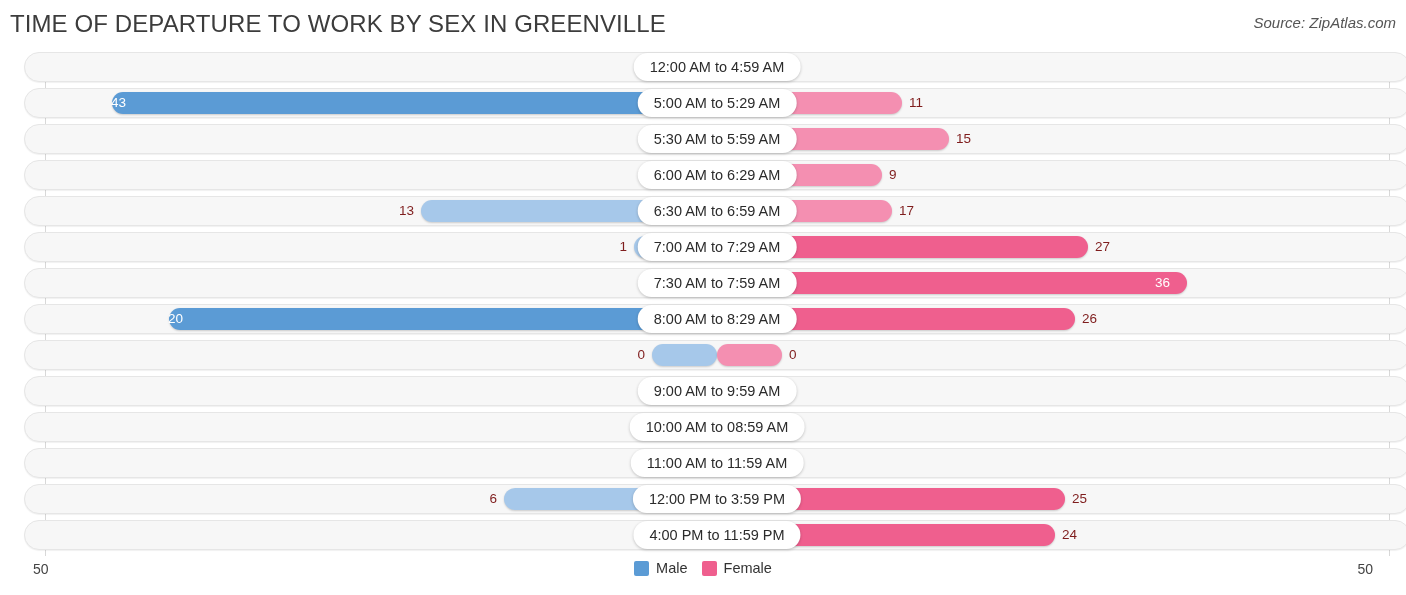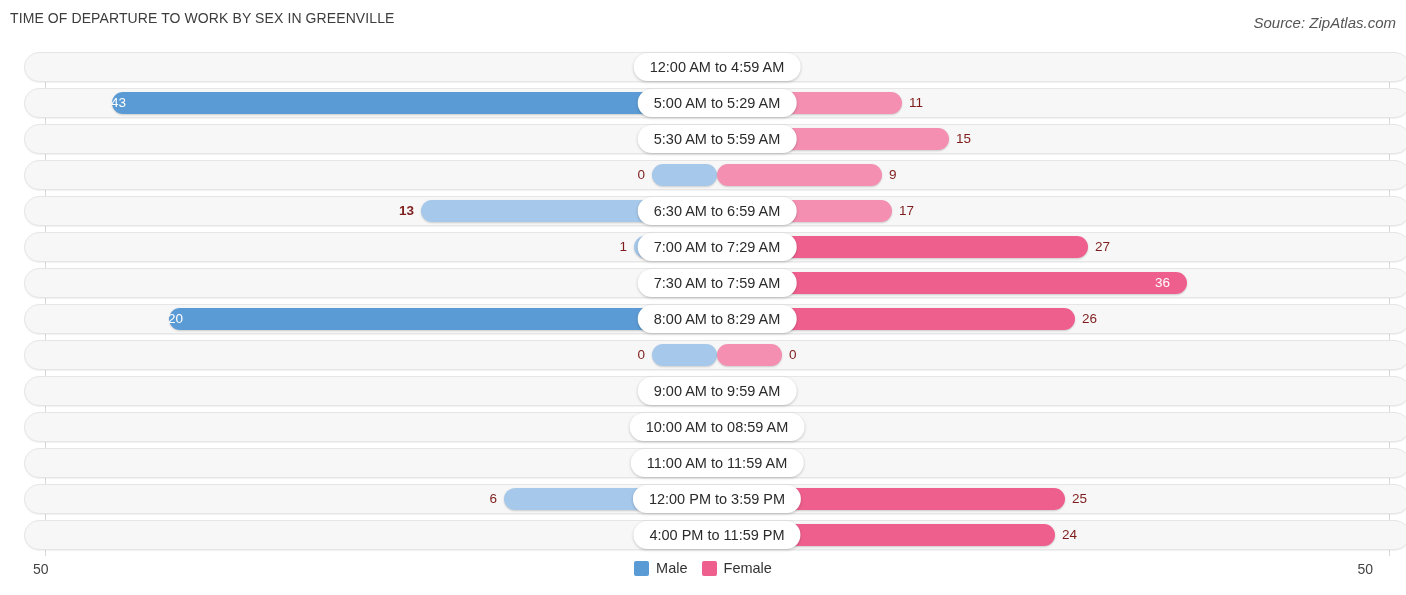--- a/index.html
+++ b/index.html
@@ -13,21 +13,21 @@
     width: 1406px;
     height: 595px;
     background: #ffffff;
     overflow: hidden;
   }
 
   
   #chart-title {
     position: absolute;
     left: 10px; top: 10px;
-    font-size: 14px;
+    font-size: 24px;
     color: #3c3c3c;
     letter-spacing: 0.1px;
     white-space: nowrap;
   }
   #source-label {
     position: absolute;
     right: 10px; top: 14px;
     font-size: 15px;
     font-style: italic;
     color: #555555;
@@ -185,26 +185,27 @@
           <div class="val" style="right: calc(50% + 72px);">0</div>
           <div class="val" style="left: calc(50% + 239px);">15</div>
           <div class="cat">5:30 AM to 5:59 AM</div>
         </div>
         <div class="row">
           <div class="track"></div>
           <div class="bar bar-male" style="width: 65px; background: rgb(166, 200, 234);"></div>
           <div class="bar bar-female" style="width: 165px; background: rgb(244, 143, 177);"></div>
           <div class="val" style="right: calc(50% + 72px);">0</div>
           <div class="val" style="left: calc(50% + 172px);">9</div>
+          <div class="cat">6:00 AM to 6:29 AM</div>
         </div>
         <div class="row">
           <div class="track"></div>
           <div class="bar bar-male" style="width: 296px; background: rgb(166, 200, 234);"></div>
           <div class="bar bar-female" style="width: 175px; background: rgb(244, 143, 177);"></div>
-          <div class="val" style="right: calc(50% + 303px); font-weight: bold;">13</div>
+          <div class="val" style="right: calc(50% + 303px);">13</div>
           <div class="val" style="left: calc(50% + 182px);">17</div>
           <div class="cat">6:30 AM to 6:59 AM</div>
         </div>
         <div class="row">
           <div class="track"></div>
           <div class="bar bar-male" style="width: 83px; background: rgb(166, 200, 234);"></div>
           <div class="bar bar-female" style="width: 371px; background: rgb(239, 95, 142);"></div>
           <div class="val" style="right: calc(50% + 90px);">1</div>
           <div class="val" style="left: calc(50% + 378px);">27</div>
           <div class="cat">7:00 AM to 7:29 AM</div>

